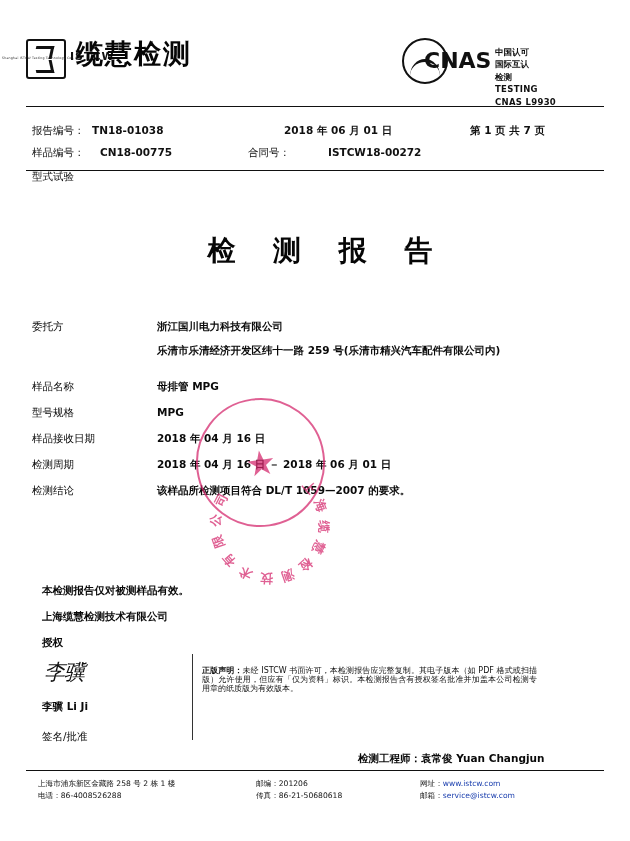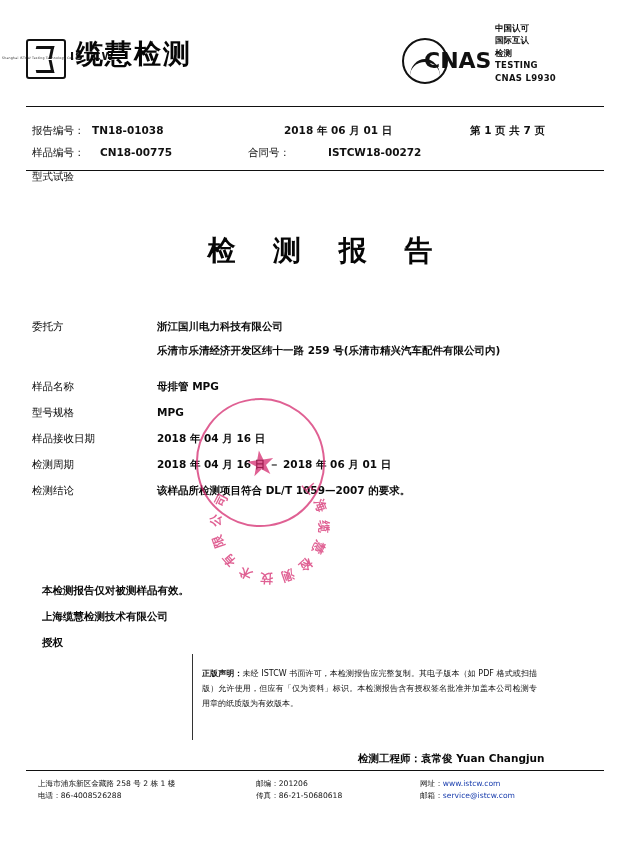--- a/index.html
+++ b/index.html
@@ -151,21 +151,21 @@
     top: 12px;
     font-size: 22px;
     font-weight: bold;
     letter-spacing: 0px;
     color: #111;
   }
 
   .cnas-info {
     position: absolute;
     left: 495px;
-    top: 22px;
+    top: 46px;
     font-size: 8.5px;
     line-height: 12.4px;
     color: #111;
     font-weight: bold;
   }
   .cnas-info .en {
     letter-spacing: 0.3px;
   }
 
   .rule {
@@ -325,21 +325,21 @@
   #st2 { top: 32px; }
   #st3 { top: 58px; }
 
   
   .disclaimer {
     position: absolute;
     left: 202px;
     top: 666px;
     width: 335px;
     font-size: 8px;
-    line-height: 15px;
+    line-height: 9px;
     color: #111;
     text-align: justify;
   }
   .disclaimer .lead { font-weight: bold; }
 
   .v-sep {
     position: absolute;
     left: 192px;
     top: 654px;
     width: 0;
@@ -495,20 +495,25 @@
   </div>
 
   <div class="statement">
     <div class="st-line" id="st1">本检测报告仅对被测样品有效。</div>
     <div class="st-line" id="st2">上海缆慧检测技术有限公司</div>
     <div class="st-line" id="st3">授权</div>
   </div>
 
   <div class="v-sep"></div>
 
+  <div class="sig-block">
+    <div class="sig-script">李骥</div>
+    <div class="sig-name">李骥 Li Ji</div>
+    <div class="sig-role">签名/批准</div>
+  </div>
 
   <div class="disclaimer">
     <span class="lead">正版声明：</span><span>未经 ISTCW 书面许可，本检测报告应完整复制。其电子版本（如 PDF 格式或扫描版）允许使用，但应有「仅为资料」标识。本检测报告含有授权签名批准并加盖本公司检测专用章的纸质版为有效版本。</span>
   </div>
 
   <div class="engineer">
     <span>检测工程师：</span><span>袁常俊 Yuan Changjun</span>
   </div>
 
   <div class="rule" id="rule-bottom"></div>

